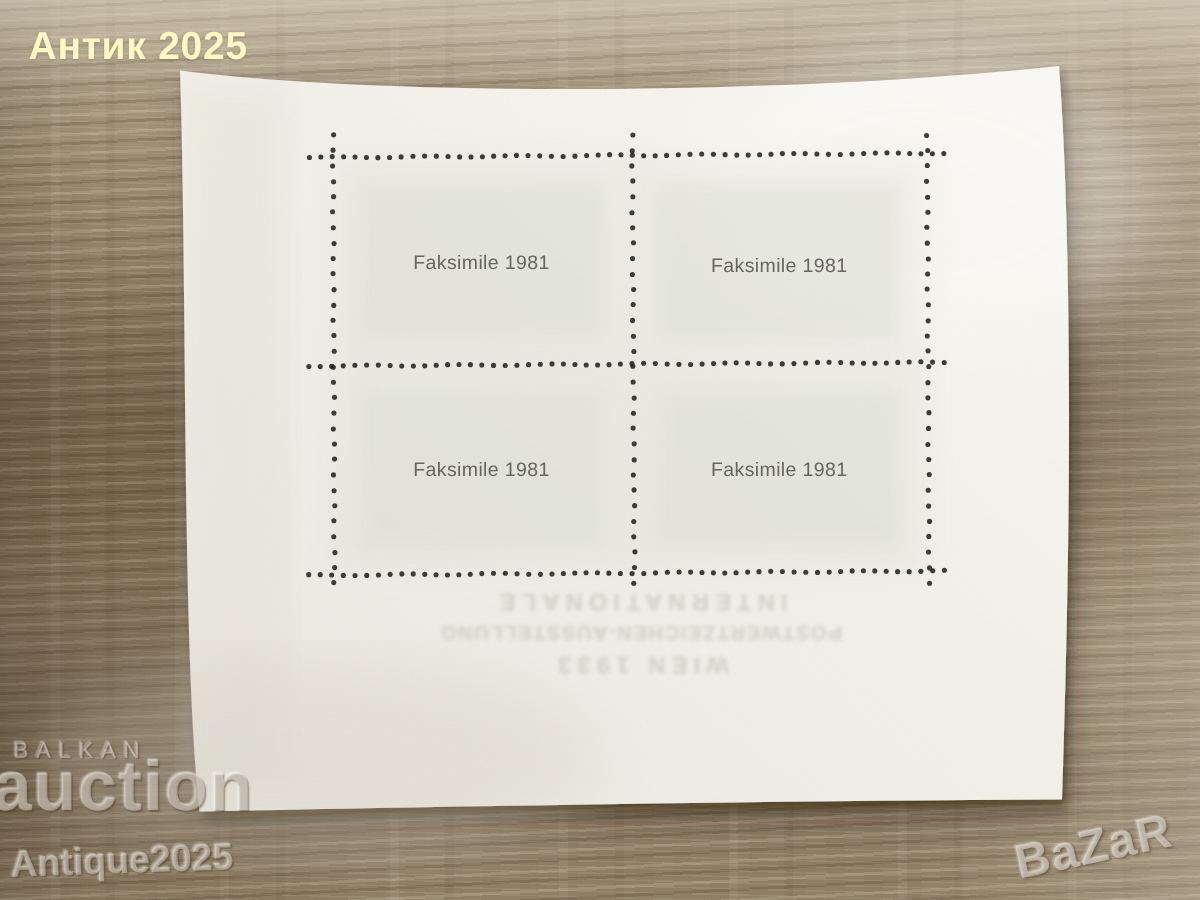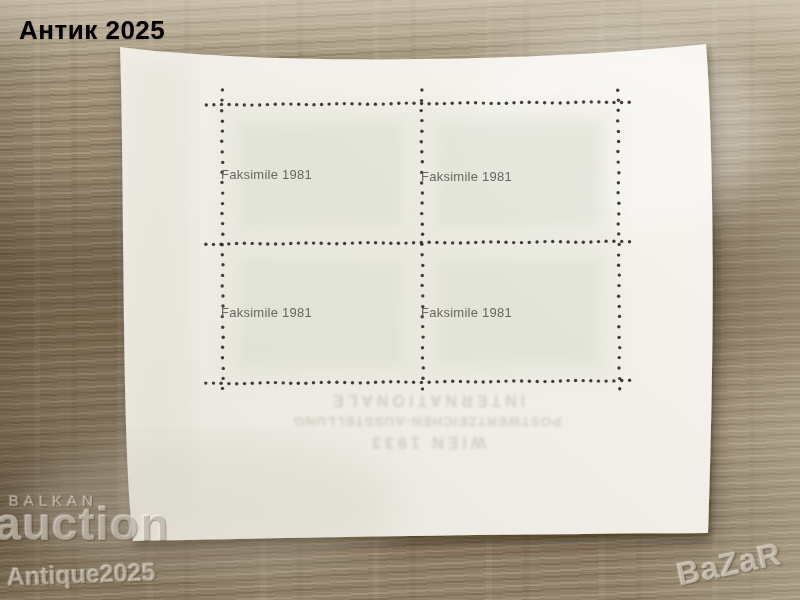--- a/index.html
+++ b/index.html
@@ -25,40 +25,40 @@
           rgba(255,248,232,0) 40px 71px, rgba(58,42,24,.06) 71px 77px,
           rgba(58,42,24,0) 77px 113px),
       linear-gradient(180deg,
           #b2a58d 0%, #9a8a70 18%, #84735a 40%, #7e6c52 55%,
           #93836a 72%, #887860 86%, #8f7f66 100%);
   }
 
   .paper-svg{position:absolute;left:0;top:0;}
 
   
-  .stamp-label{position:absolute;display:flex;align-items:center;
+  .stamp-label{position:absolute;display:flex;align-items:center;justify-content:center;
     color:#67665f;font-size:13px;letter-spacing:.25px;}
   .sl-tl{left:221px;top:106px;width:200px;height:137px;}
   .sl-tr{left:421px;top:108px;width:197px;height:137px;}
   .sl-bl{left:221px;top:243px;width:200px;height:139px;}
   .sl-br{left:421px;top:243px;width:197px;height:139px;}
 
   
   .showthrough{position:absolute;left:282px;top:390px;width:290px;
     transform:rotate(180deg);opacity:.32;filter:blur(1.4px);
     color:#8f927f;text-align:center;font-weight:700;}
   .st-line{display:block;}
   .st-l1{font-size:16px;letter-spacing:4px;line-height:21px;}
   .st-l2{font-size:13.5px;letter-spacing:1px;line-height:21px;}
   .st-l3{font-size:16px;letter-spacing:4px;line-height:21px;}
 
   
   .wm{position:absolute;white-space:nowrap;}
   .wm-antik{left:19px;top:15px;font-size:26px;font-weight:800;letter-spacing:.5px;
-    color:#000000;text-shadow:0 1px 2px rgba(40,30,15,.18);}
+    color:#fef9c3;text-shadow:0 1px 2px rgba(40,30,15,.18);}
   .emboss{color:rgba(248,244,236,.40);
     text-shadow:1px 1px 1px rgba(78,58,38,.45), -1px -1px 1px rgba(255,255,255,.35);}
   .wm-balkan{left:9px;top:492px;font-size:15px;font-weight:400;letter-spacing:5px;}
   .wm-auction{left:-5px;top:496px;font-size:47px;font-weight:800;letter-spacing:1px;}
   .wm-antique{left:7px;top:560px;font-size:25px;font-weight:800;transform:rotate(-2deg);}
   .wm-bazar{left:676px;top:546px;font-size:32px;font-weight:800;letter-spacing:1px;
     transform:rotate(-12deg);color:rgba(250,247,240,.50);
     text-shadow:1px 1px 2px rgba(70,50,30,.5), -1px -1px 1px rgba(255,255,255,.30);}
 </style>
 </head>

